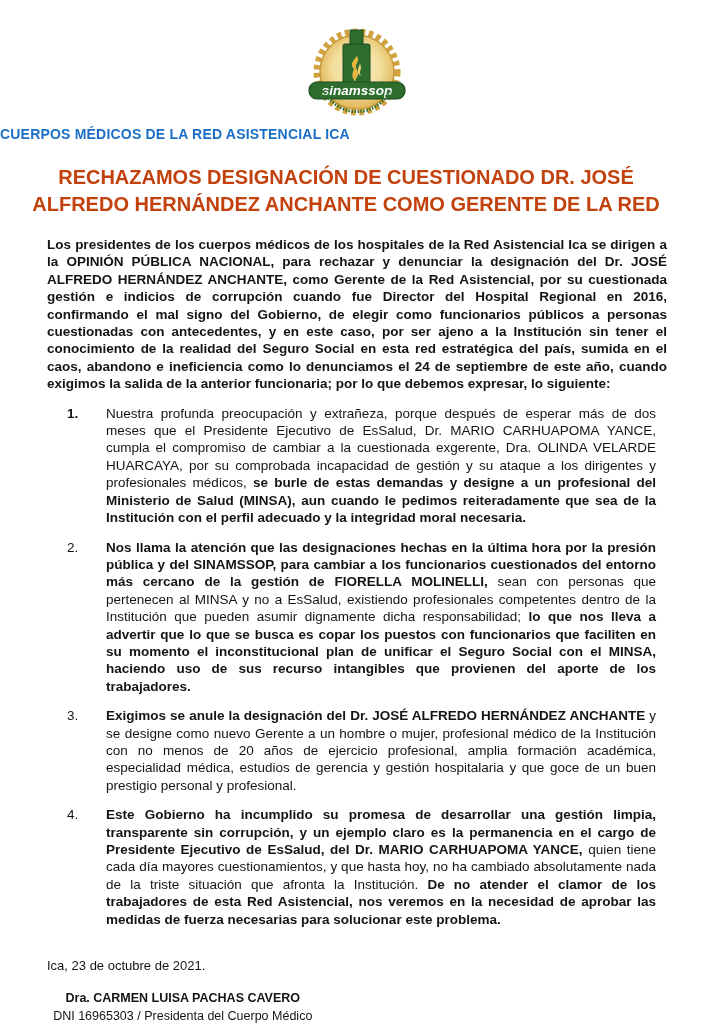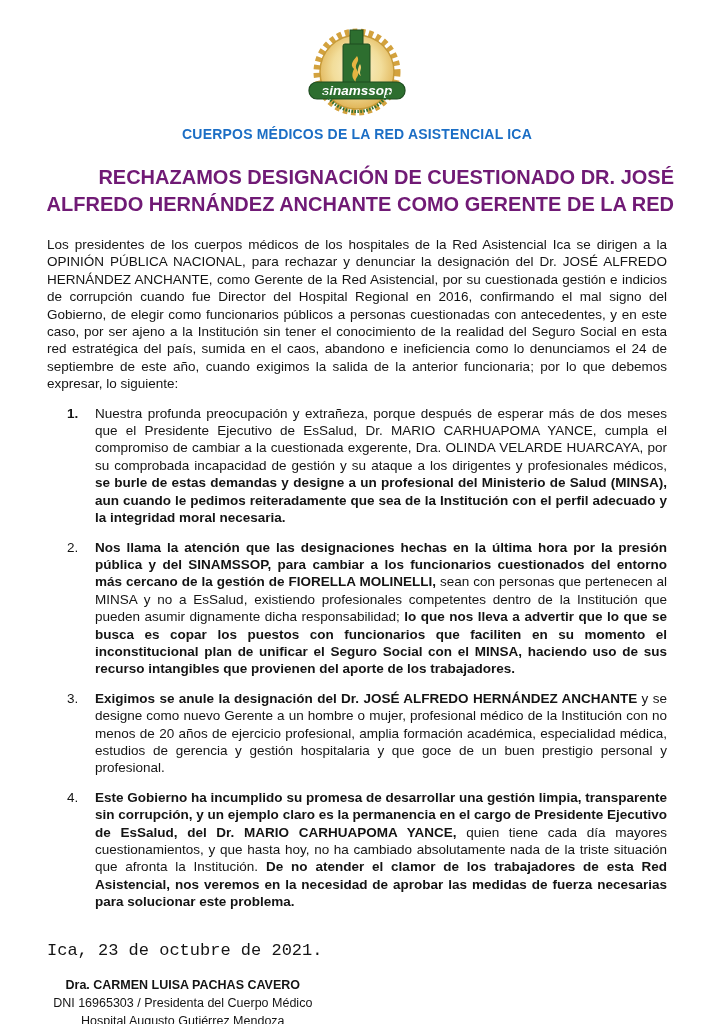--- a/index.html
+++ b/index.html
@@ -13,72 +13,70 @@
     overflow:hidden;
   }
   .b{font-weight:bold;}
 
   
   .logo-wrap{display:flex;justify-content:center;margin:0;padding-top:26px;}
   .logo-wrap svg{display:block;}
 
   
   .org-line{
-    text-align:center;
     color:#1b6ec5;
     font-weight:bold;
     font-size:14px;
     letter-spacing:.2px;
     margin:8px 0 0 0;
   }
 
   
   .title{
-    text-align:right;
+    text-align:center;
     font-size:20px;
     font-weight:bold;
     line-height:27px;
     margin:22px 40px 0 18px;
-    color:#701a75;
+    color:#c2410c;
   }
 
   
   .intro{
     margin:18px 47px 12px 47px;
     font-size:13.5px;
     line-height:17.4px;
     text-align:justify;
-    font-weight:normal;
+    font-weight:bold;
   }
 
   
   .list{margin:10px 47px 0 47px;}
   .list-item{
     position:relative;
     padding-left:48px;
     margin-top:12px;
   }
   .list-item .num{
     position:absolute;
     left:20px;top:0;
     font-size:13.5px;
     line-height:17.4px;
   }
   .item-text{
-    margin:0;
+    margin:11px;
     font-size:13.5px;
     line-height:17.4px;
     text-align:justify;
   }
 
   
   .date-line{
     margin:30px 47px 16px 47px;
-    font-size:17px;
-    font-family:Liberation Mono, monospace;
+    font-size:13px;
   }
 
   
   .sig-grid{
     display:grid;
     grid-template-columns:1fr 1fr;
     column-gap:18px;
     row-gap:14px;
     margin:14px 70px 0 45px;
     gap:48px;

